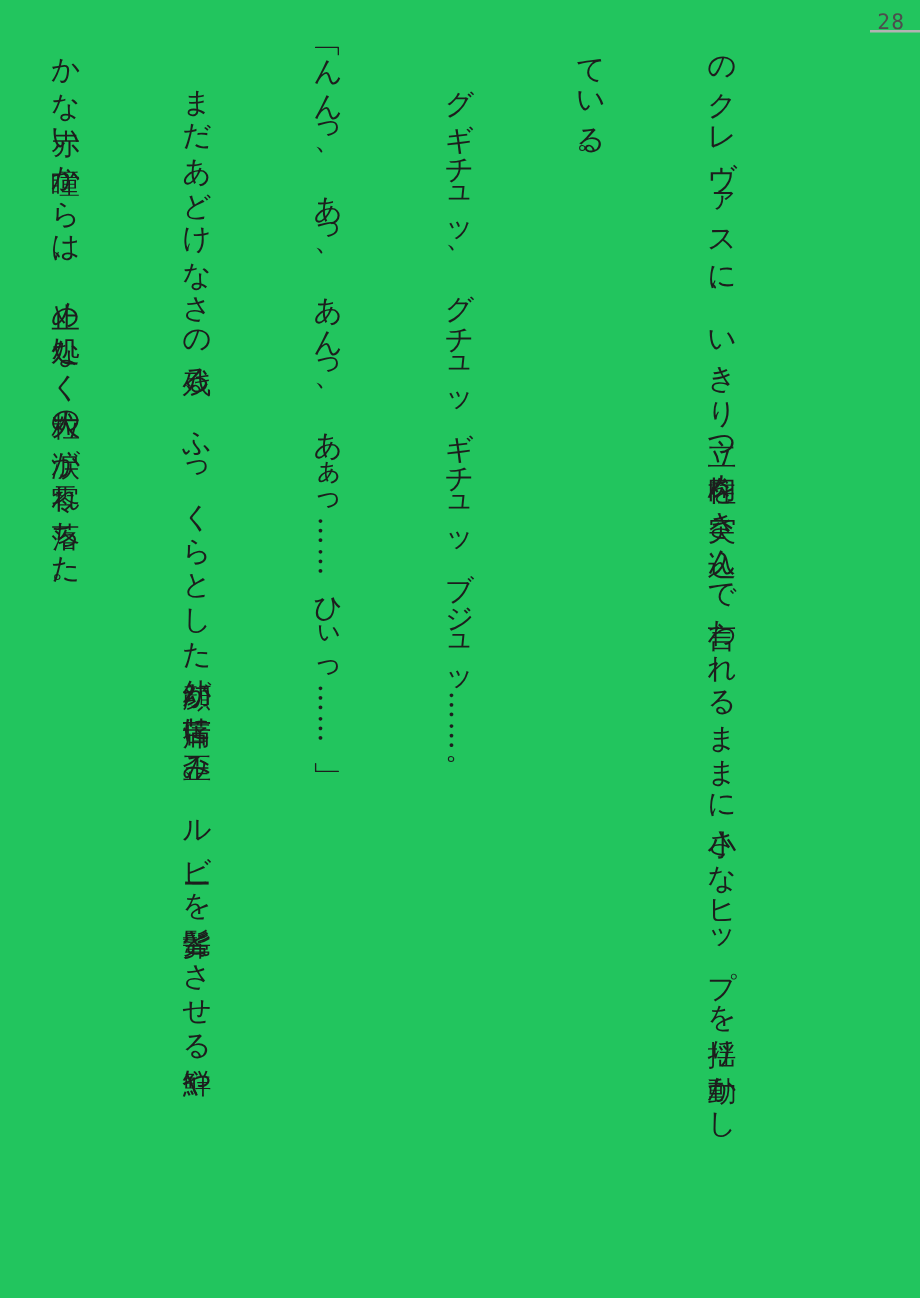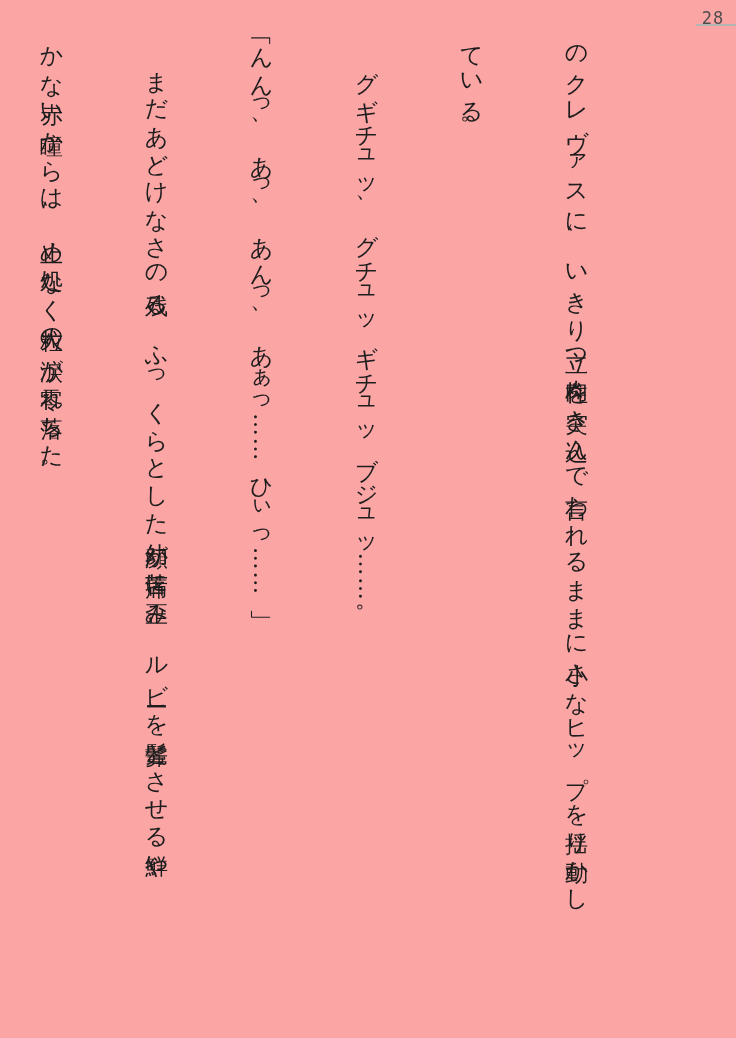--- a/index.html
+++ b/index.html
@@ -10,21 +10,21 @@
     width: 736px;
     height: 1038px;
     background: #f6f6f4;
     overflow: hidden;
     position: relative;
     font-family: "Liberation Sans", sans-serif;
   }
   .page {
     position: absolute;
     inset: 0;
-    background: #fca5a5;
+    background: #22c55e;
   }
   
   .pagenum-wrap {
     position: absolute;
     top: 8px;
     right: 0;
     width: 40px;
     text-align: center;
   }
   .pagenum {

